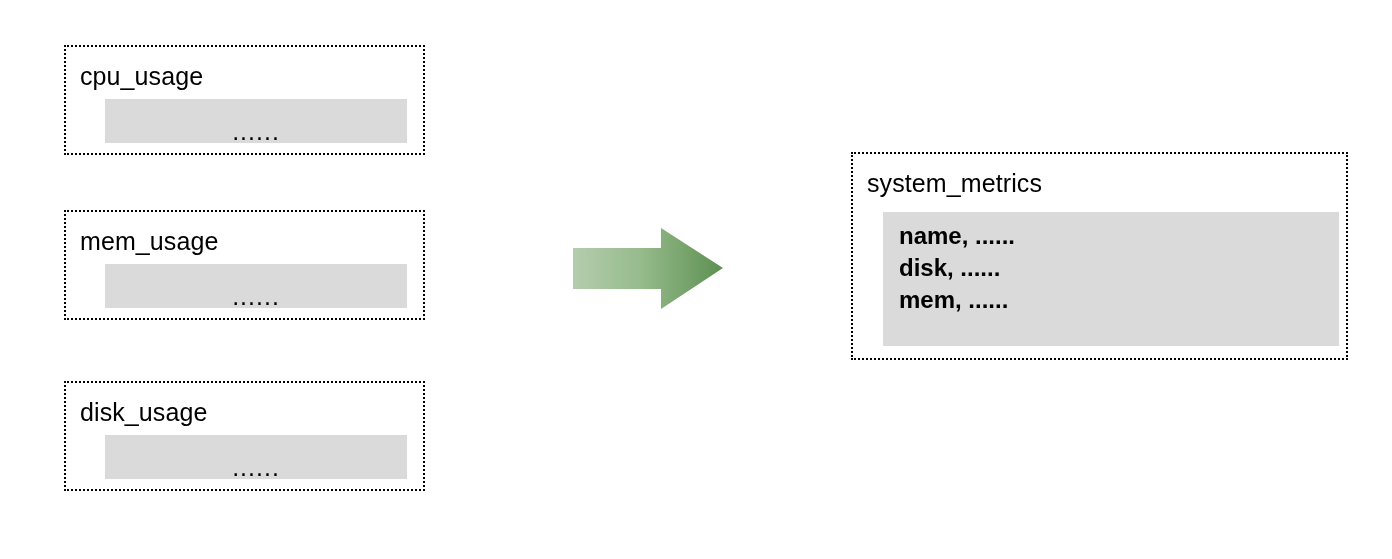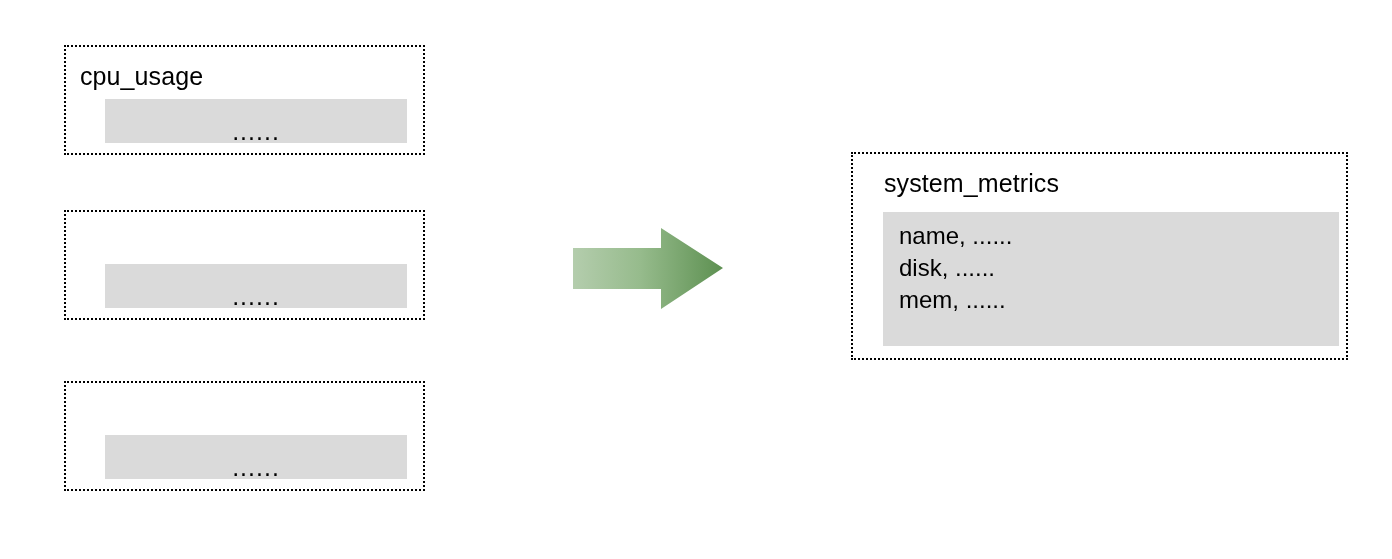--- a/index.html
+++ b/index.html
@@ -60,66 +60,69 @@
   
   .rows {
     position: absolute;
     display: block;
   }
   .row-line {
     font-size: 24px;
     line-height: 32px;
     white-space: nowrap;
     color: #000000;
+    font-weight: bold;
   }
 
   
   .arrow {
     position: absolute;
   }
 </style>
 </head>
 <body>
 
 <div class="canvas">
 
   <div class="node" style="left:64px; top:45px; width:361px; height:110px;">
     <div class="node-title" style="left:14px; top:15px;">cpu_usage</div>
     <div class="panel" style="left:39px; top:52px; width:302px; height:44px;">
       <div class="panel-ellipsis" style="top:20px;">......</div>
     </div>
   </div>
 
   <div class="node" style="left:64px; top:210px; width:361px; height:110px;">
+    <div class="node-title" style="left:14px; top:15px;">mem_usage</div>
     <div class="panel" style="left:39px; top:52px; width:302px; height:44px;">
       <div class="panel-ellipsis" style="top:20px;">......</div>
     </div>
   </div>
 
   <div class="node" style="left:64px; top:381px; width:361px; height:110px;">
+    <div class="node-title" style="left:14px; top:15px;">disk_usage</div>
     <div class="panel" style="left:39px; top:52px; width:302px; height:44px;">
       <div class="panel-ellipsis" style="top:20px;">......</div>
     </div>
   </div>
 
   <div class="arrow" style="left:570px; top:222px; width:160px; height:96px;">
     <svg width="160" height="96" viewBox="0 0 160 96" aria-hidden="true">
       <defs>
         <linearGradient id="arrowGrad" x1="0" y1="0" x2="1" y2="0">
           <stop offset="0%" stop-color="#b4cdad"></stop>
           <stop offset="45%" stop-color="#96bb8c"></stop>
           <stop offset="100%" stop-color="#5d9051"></stop>
         </linearGradient>
       </defs>
       <polygon points="3,26 91,26 91,6 153,46 91,87 91,67 3,67" fill="url(#arrowGrad)"></polygon>
     </svg>
   </div>
 
   <div class="node" style="left:851px; top:152px; width:497px; height:208px;">
-    <div class="node-title" style="left:31px; top:15px;">system_metrics</div>
+    <div class="node-title" style="left:14px; top:15px;">system_metrics</div>
     <div class="panel" style="left:30px; top:58px; width:456px; height:134px;">
       <div class="rows" style="left:16px; top:8px;">
         <div class="row-line">name, ......</div>
         <div class="row-line">disk, ......</div>
         <div class="row-line">mem, ......</div>
       </div>
     </div>
   </div>
 
 </div>

